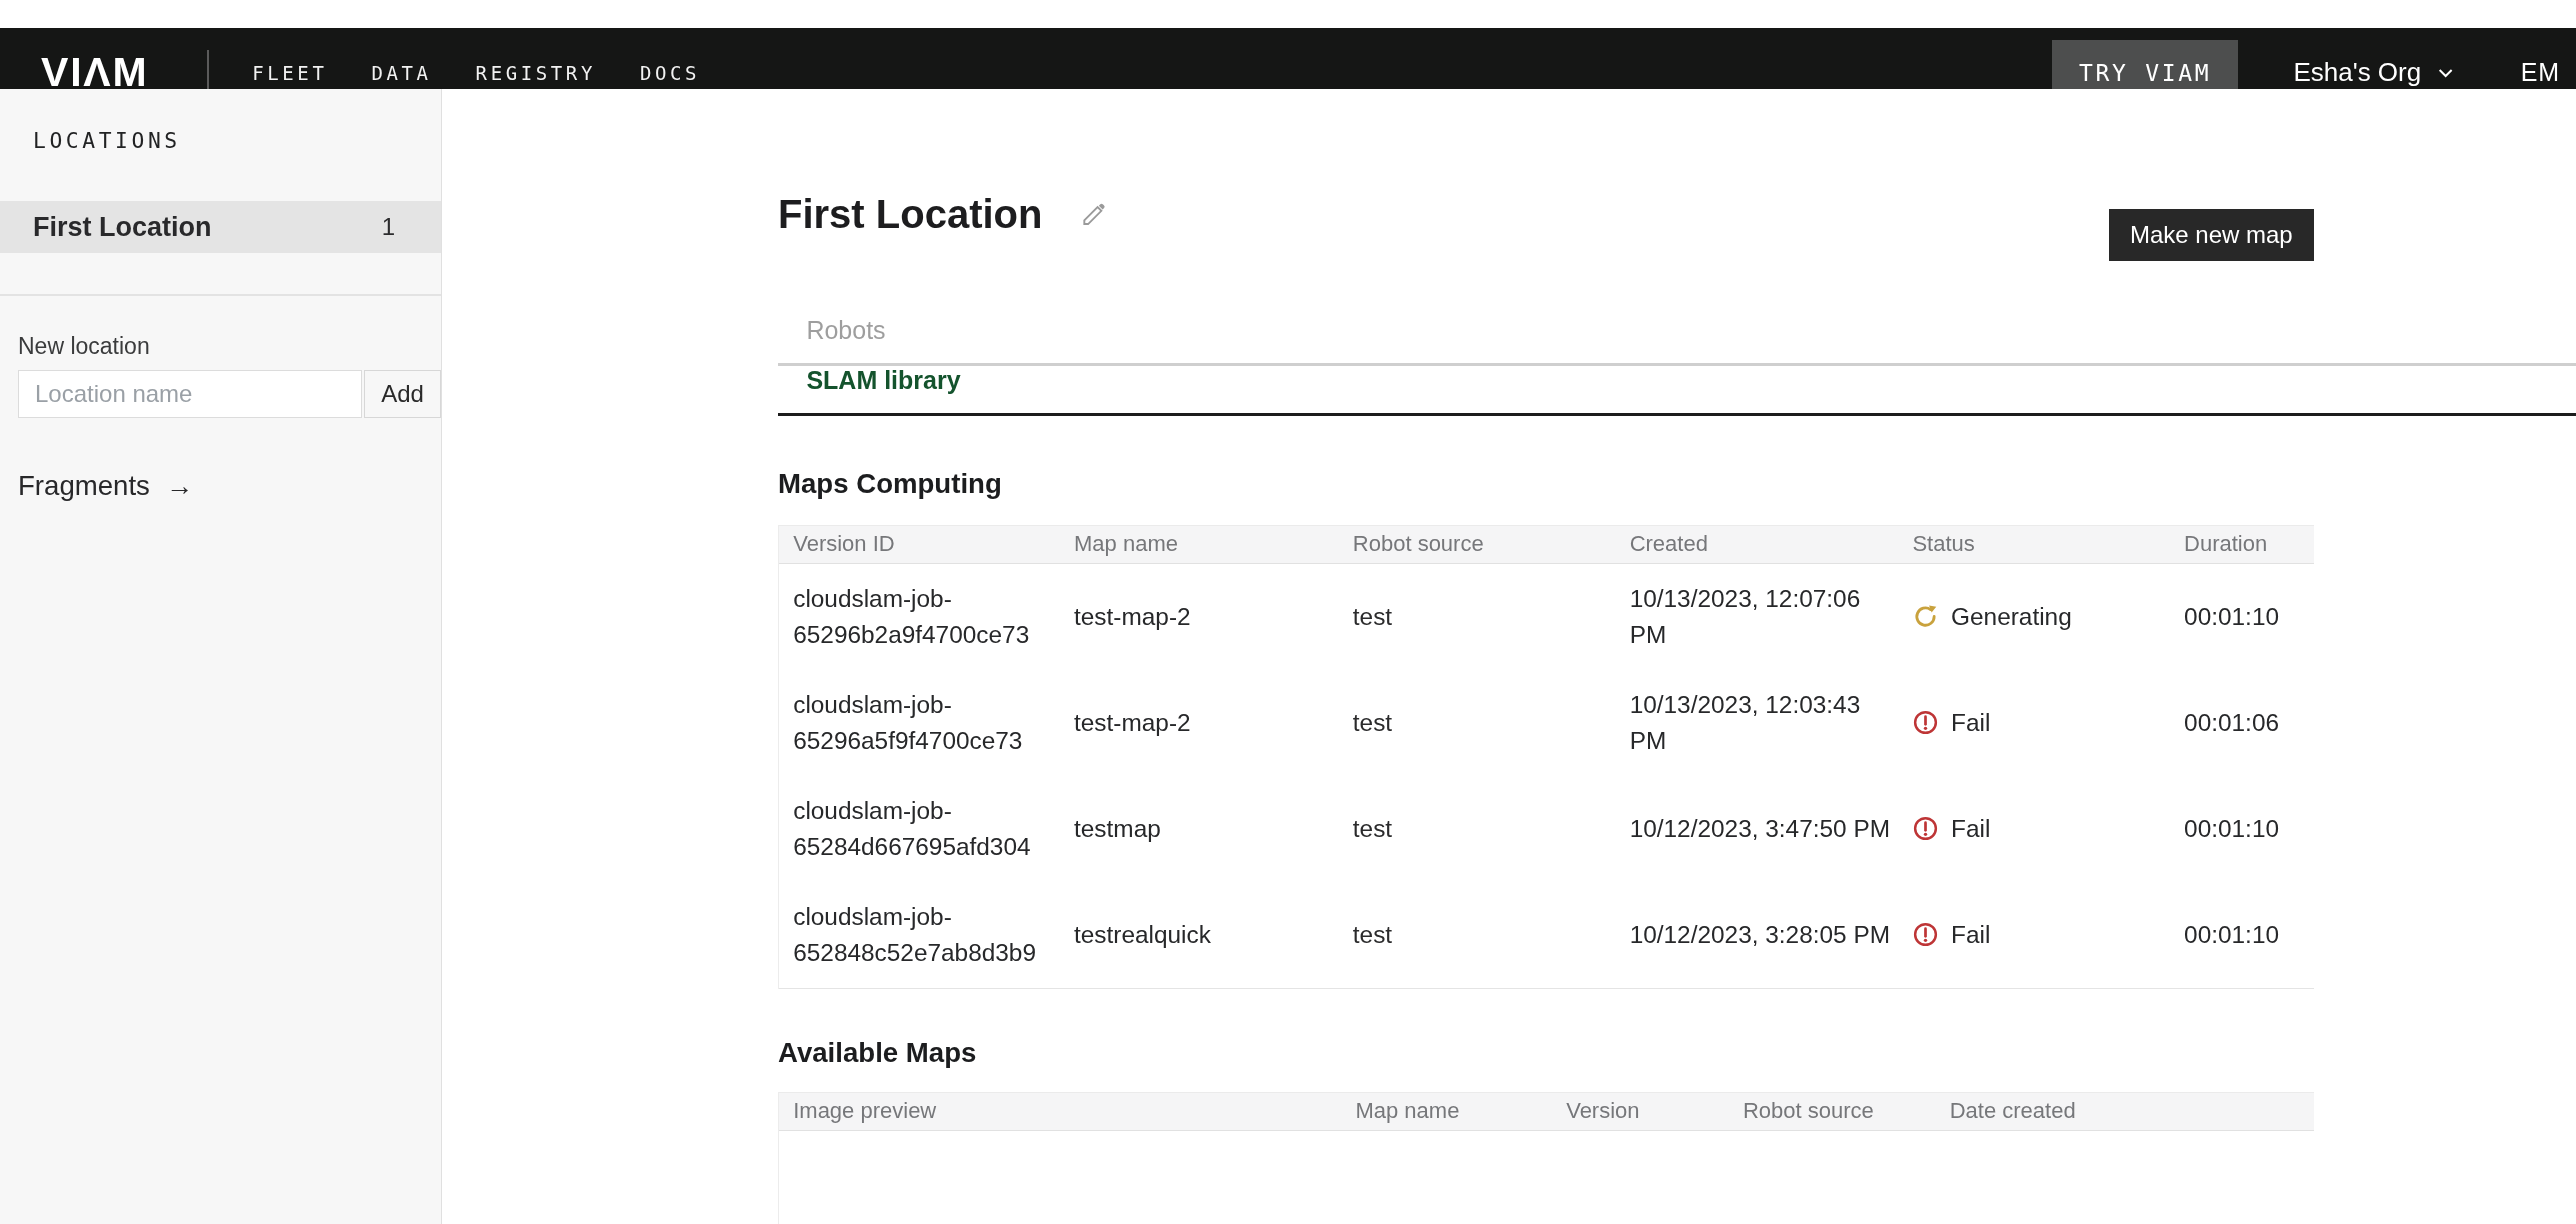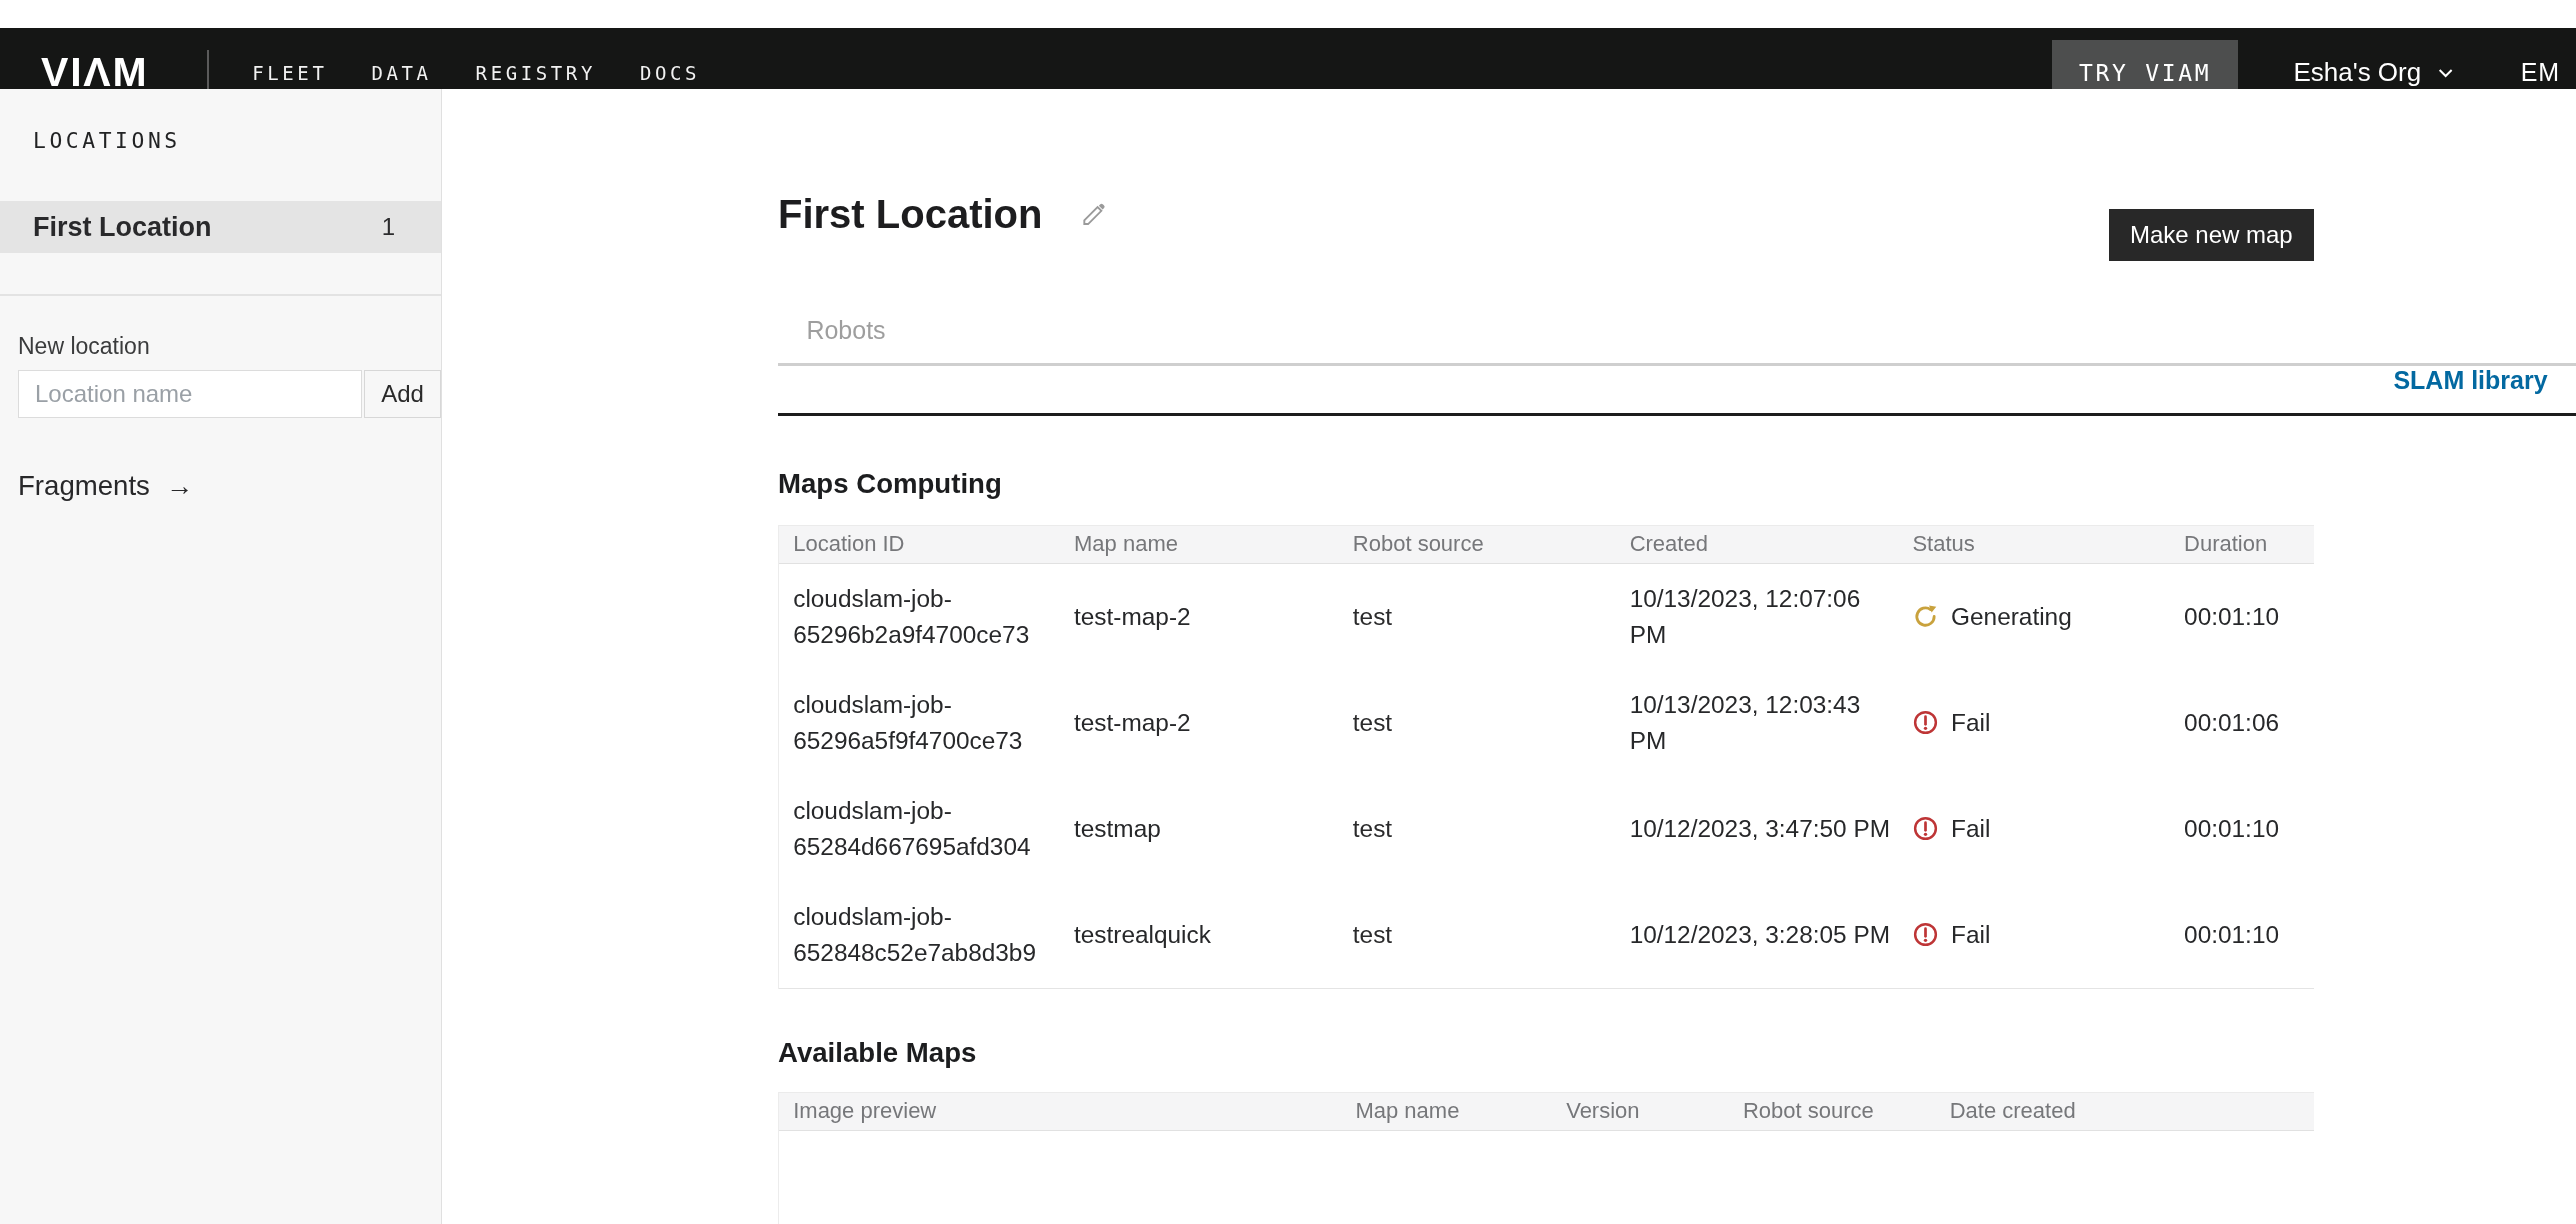--- a/index.html
+++ b/index.html
@@ -58,21 +58,21 @@
           justify-content:space-between; }
   .title-wrap { display:flex; align-items:center; gap:37px; }
   .page-title { font-size:40px; font-weight:600; color:#1d1d1f; line-height:50px; }
   .edit-btn { background:none; border:none; cursor:pointer; padding:0; margin-top:5.3px; }
   .make-map { background:#282828; color:#ffffff; border:none; font-size:24px;
           height:52px; padding:0 21.3px; margin-top:19.6px; cursor:pointer;
           font-family:"Liberation Sans", sans-serif; }
   .tabs { display:flex; margin-top:55px;flex-direction:column; }
   .tab { font-size:25px; padding:0 28.4px 18px 28.4px; cursor:pointer; }
   .tab.inactive { color:#9e9e9e; border-bottom:3.6px solid #cfcfcf; }
-  .tab.active { color:#0369a1; font-weight:600; border-bottom:3.6px solid #1c1c1c;text-align:right; }
+  .tab.active { color:#14532d; font-weight:600; border-bottom:3.6px solid #1c1c1c; }
   .section-heading { font-size:27.6px; font-weight:700; color:#1c1d1f; margin-top:52px; }
 
   .table { width:1536px; border-left:1.8px solid #ececec; margin-top:25px; }
   .thead { display:flex; align-items:center; height:39px; background:#f5f5f6;
            border-top:0.9px solid #ebebeb; border-bottom:1.8px solid #e1e1e1; }
   .th { font-size:22px; color:#76777a; padding-left:14.2px; }
   .tbody .trow { display:flex; align-items:center; height:106px; }
   .tbody { border-bottom:1.8px solid #e4e4e4; }
   .td { font-size:24.4px; color:#27282a; padding-left:14.2px; line-height:36px; }
   .c1 { width:281px; } .c2 { width:279px; } .c3 { width:277px; }
@@ -150,21 +150,21 @@
 
     <div class="tabs">
       <div class="tab inactive">Robots</div>
       <div class="tab active">SLAM library</div>
     </div>
 
     <h2 class="section-heading">Maps Computing</h2>
 
     <div class="table">
       <div class="thead">
-        <div class="th c1">Location ID</div>
+        <div class="th c1">Version ID</div>
         <div class="th c2">Map name</div>
         <div class="th c3">Robot source</div>
         <div class="th c4">Created</div>
         <div class="th c5">Status</div>
         <div class="th c6">Duration</div>
       </div>
       <div class="tbody">
         <div class="trow">
           <div class="td c1 session">cloudslam-job-65296b2a9f4700ce73</div>
           <div class="td c2">test-map-2</div>

